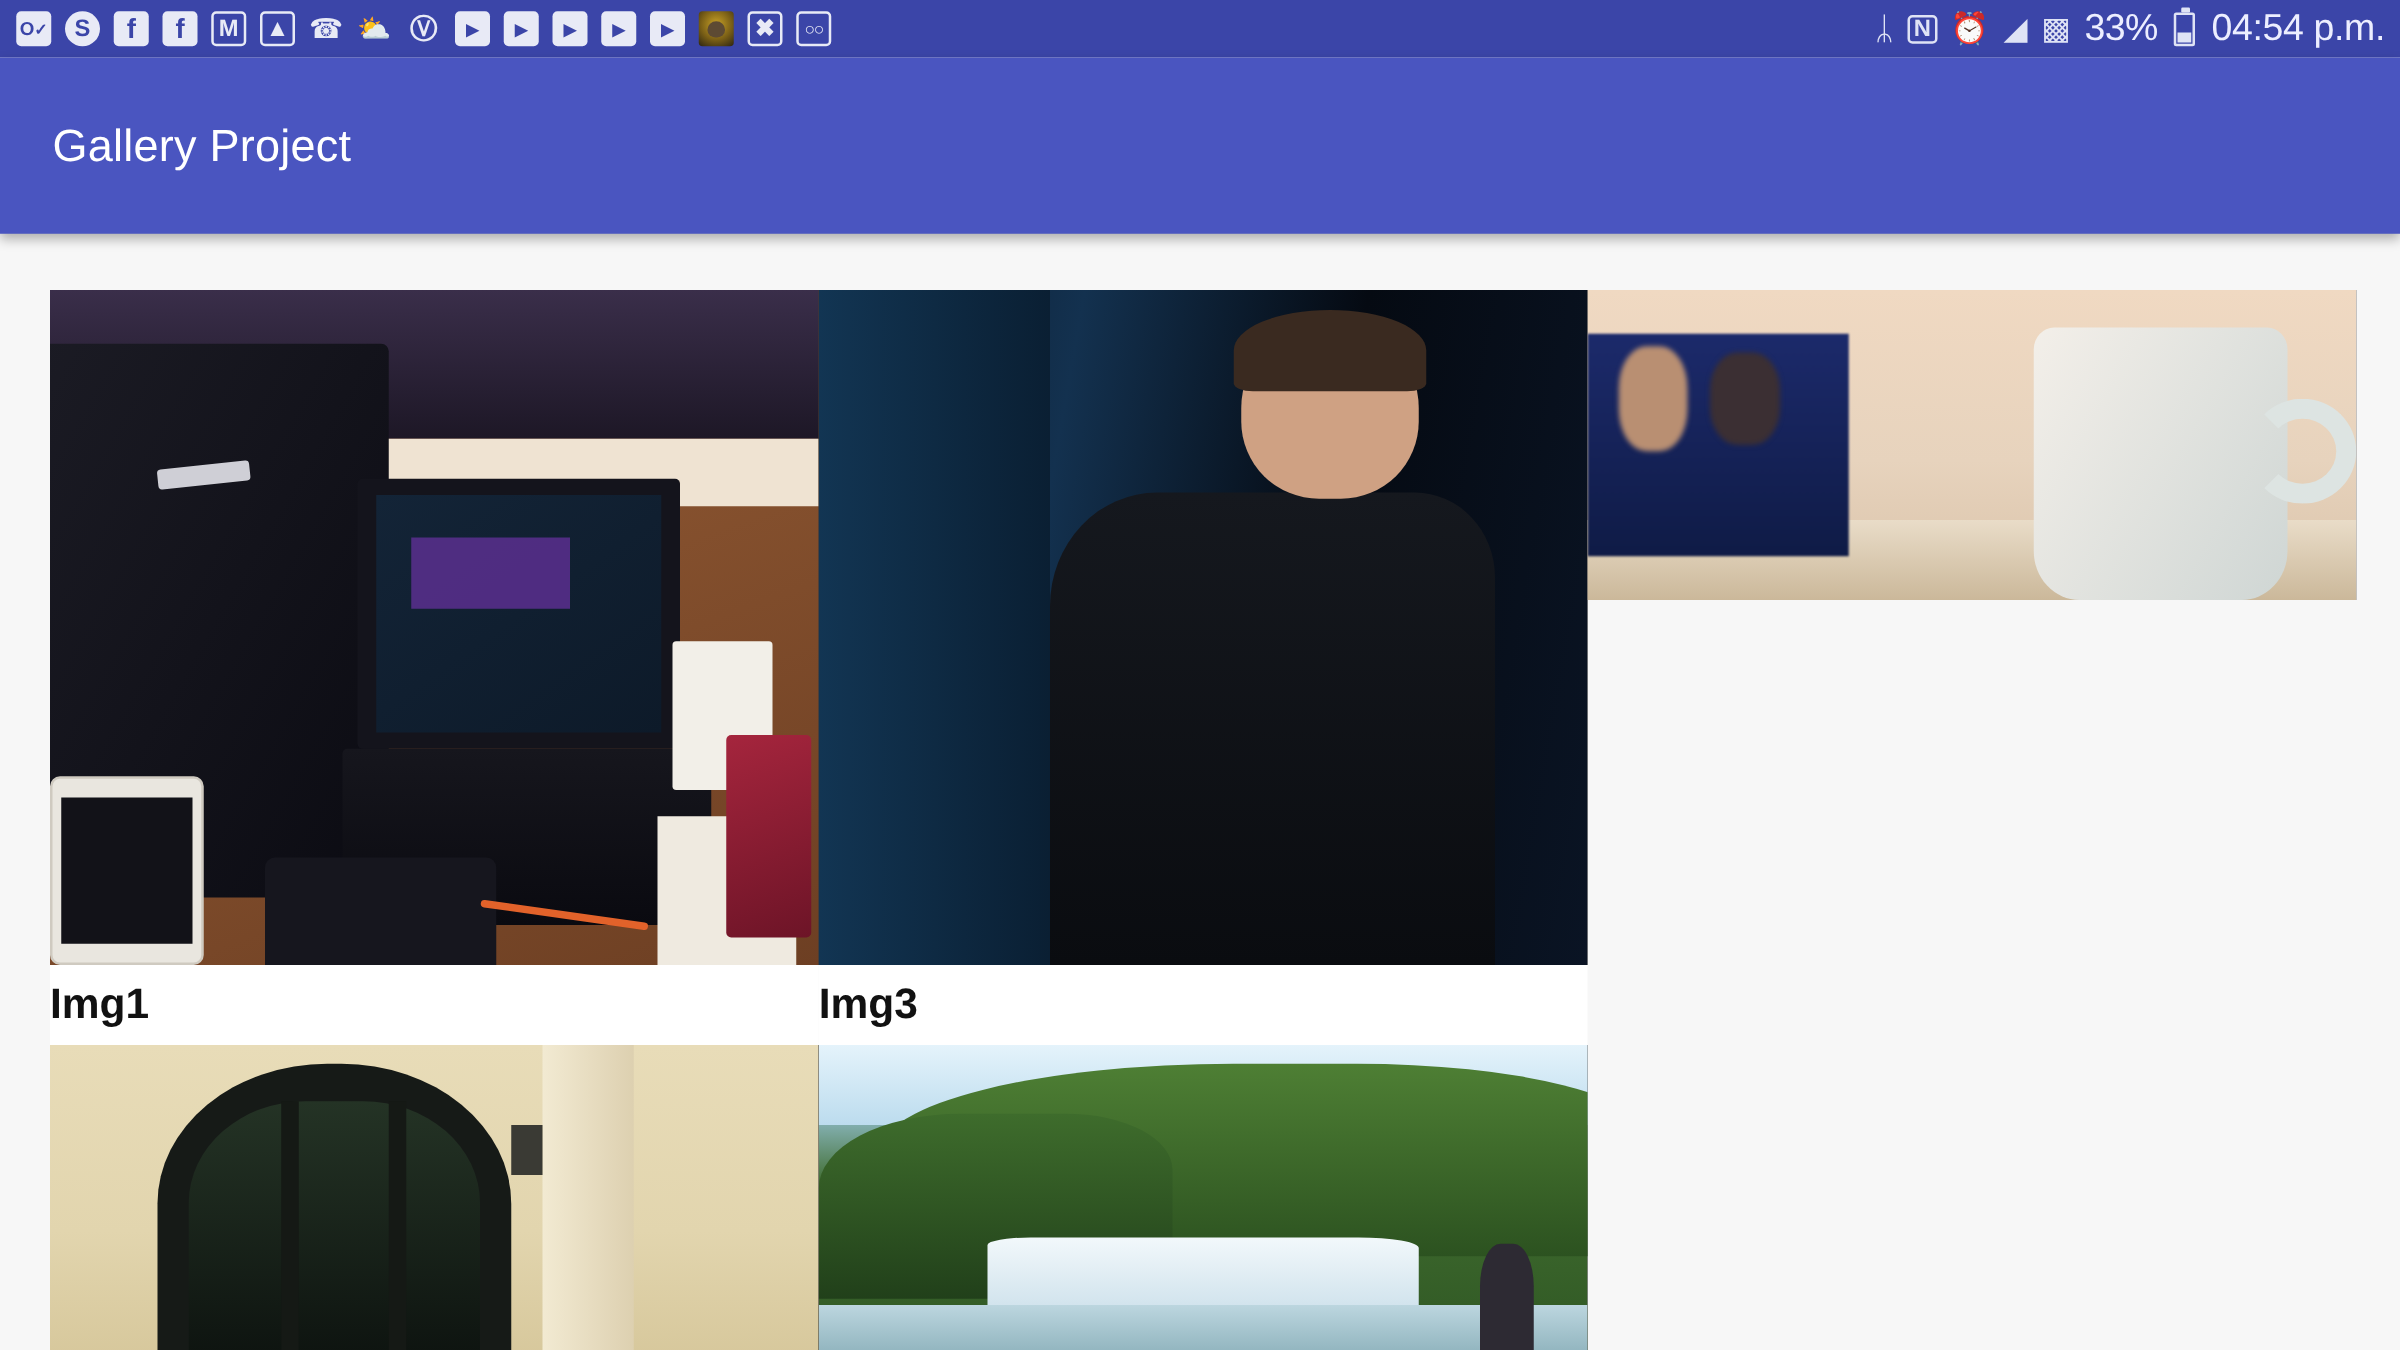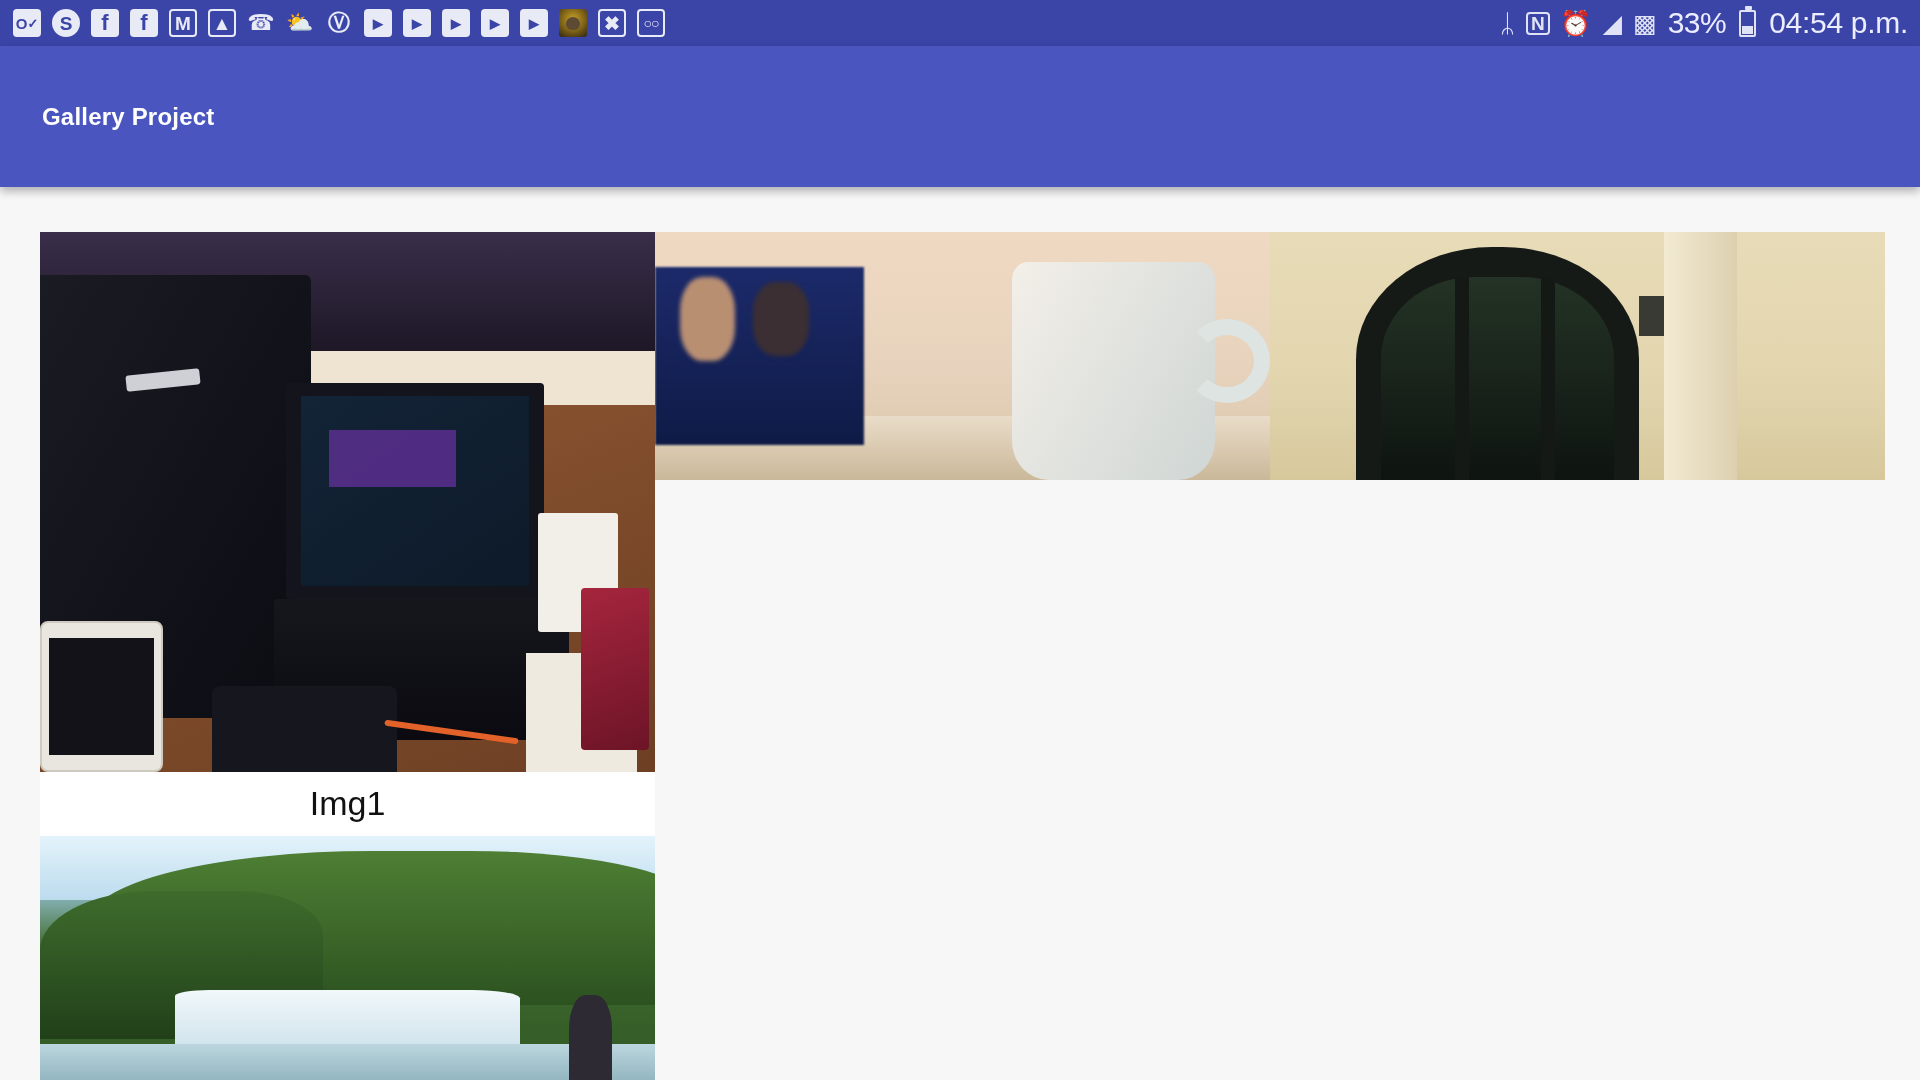--- a/index.html
+++ b/index.html
@@ -70,41 +70,40 @@
   
   .app-bar{
     position:absolute; top:46px; left:0;
     width:1920px; height:141px;
     background:#4a55c0;
     display:flex; align-items:center;
     padding:0 42px;
     box-shadow:0 4px 9px rgba(0,0,0,0.30);
     z-index:5;
   }
-  .app-title{ color:#ffffff; font-size:24px; font-weight:bold; letter-spacing:0.2px; }
+  .app-title{ color:#ffffff; font-size:36px; font-weight:normal; letter-spacing:0.2px; }
 
   
   .content{
     position:absolute; top:187px; left:0;
     width:1920px; height:893px;
     background:#f7f7f7;
     padding:45px 40px 0 40px;
     overflow:hidden;
   }
   .grid{ display:flex; flex-wrap:wrap; width:1846px; }
   .cell{ width:615px; }
   .thumb{
     width:615px; height:540px;
     overflow:hidden; position:relative;
     background:#222;
   }
   .caption{
     background:#ffffff;
-    text-align:center;
-    font-size:34px; font-weight:normal; color:#111;
+    font-size:34px; font-weight:bold; color:#111;
     padding:14px 0 16px 0;
     line-height:1;
   }
   .row2 .thumb{ height:248px; }
 
   
   .ph{ position:absolute; inset:0; }
 
   
   .p1{ background:linear-gradient(160deg,#7b4a2b 0%,#8a5430 35%,#6d3f23 100%); }
@@ -311,20 +310,31 @@
               <i></i>
             </div>
           <div class="pouch"></div>
             <div class="cord"></div>
         </div>
       </div>
       <div class="caption">Img1</div>
     </div>
 
 
+    <div class="cell">
+      <div class="thumb">
+        <div class="ph p3">
+          <div class="door"></div>
+          <div class="body"></div>
+          <div class="head"></div>
+            <div class="hair"></div>
+        </div>
+      </div>
+      <div class="caption">Img3</div>
+    </div>
 
     <div class="cell row2">
       <div class="thumb">
         <div class="ph p4">
           <div class="table"></div>
           <div class="blue"></div>
           <div class="fig"></div>
             <div class="fig2"></div>
           <div class="mug"></div>
             <div class="handle"></div>

